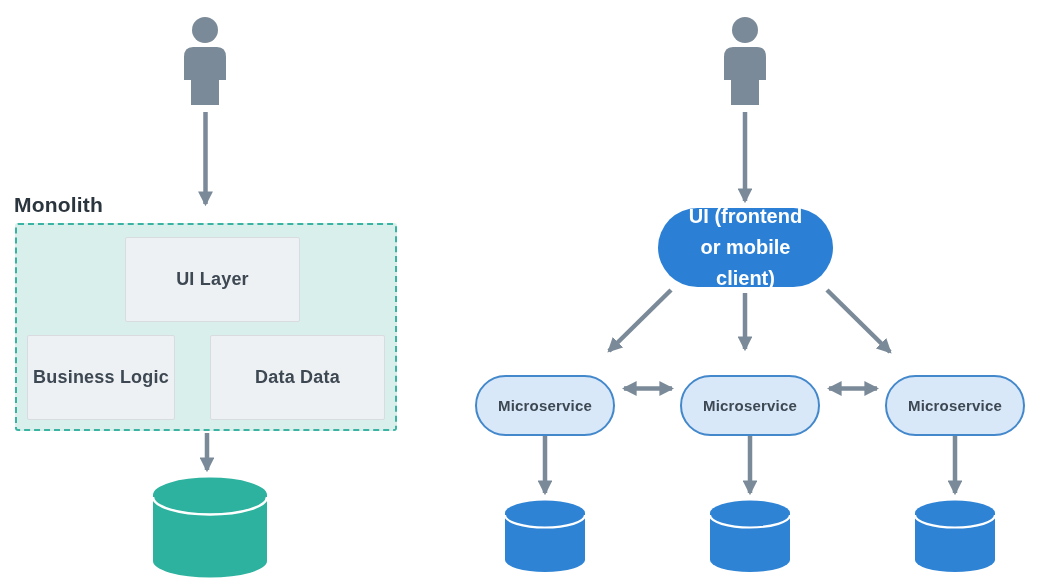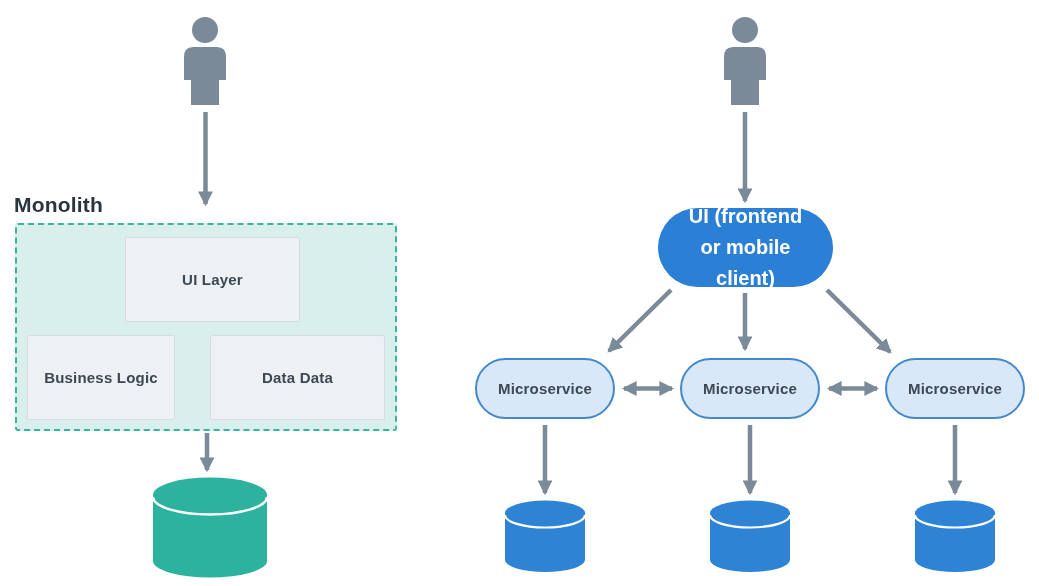--- a/index.html
+++ b/index.html
@@ -23,39 +23,39 @@
     background:#d9efeb;
     border:2px dashed #3bb3a2;
     border-radius:3px;
   }
   .gbox{
     box-sizing:border-box;
     background:#eef1f4;
     border:1px solid #d8dce0;
     border-radius:2px;
     display:flex;align-items:center;justify-content:center;
-    color:#3d4852;font-size:15px;font-weight:600;letter-spacing:0.2px;
+    color:#3d4852;font-size:18px;font-weight:600;letter-spacing:0.2px;
   }
   .gbox.ui{left:125px;top:237px;width:175px;height:85px;}
   .gbox.biz{left:27px;top:335px;width:148px;height:85px;}
   .gbox.data{left:210px;top:335px;width:175px;height:85px;}
 
   
   .ui-pill{
     left:658px;top:208px;width:175px;height:79px;
     box-sizing:border-box;
     background:#2b80d6;
     border-radius:40px;
     display:flex;align-items:center;justify-content:center;
     color:#ffffff;font-size:20px;font-weight:bold;
     text-align:center;line-height:1.55;
   }
   .ui-pill span{display:block;width:132px;}
   .ms-pill{
-    top:358px;width:140px;height:61px;
+    top:375px;width:140px;height:61px;
     box-sizing:border-box;
     background:#d8e8f9;
     border:2px solid #4488cc;
     border-radius:31px;
     display:flex;align-items:center;justify-content:center;
     color:#3d4852;font-size:15px;font-weight:600;letter-spacing:0.2px;
   }
   .ms-1{left:475px;}
   .ms-2{left:680px;}
   .ms-3{left:885px;}

